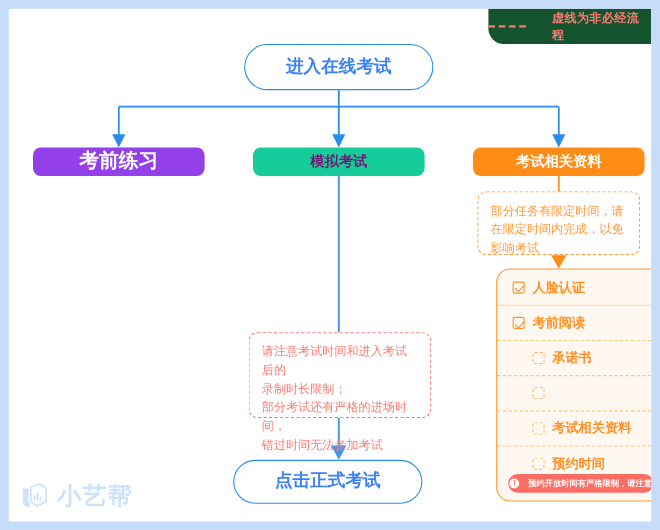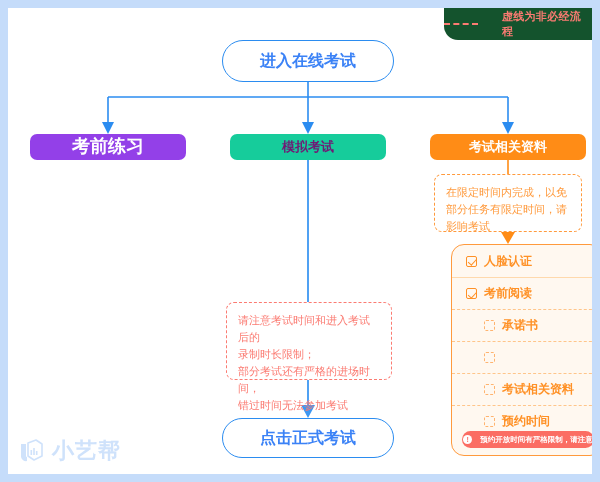--- a/index.html
+++ b/index.html
@@ -54,21 +54,21 @@
     font-size: 16px;
   }
   .node-purple { background: #9340e8; color: #fff; border-radius: 7px; font-size: 18px; }
   .node-green  { background: #16cc9b; color: #701a75; border-radius: 7px; font-size: 13px; }
   .node-orange { background: #ff8c16; color: #fff; border-radius: 7px; font-size: 13px; }
 
   #node-entry  { left: 214px; top: 32px;  width: 172px; height: 42px; }
   #node-prac   { left: 22px;  top: 126px; width: 156px; height: 26px; }
   #node-mock   { left: 222px; top: 126px; width: 156px; height: 26px; }
   #node-tasks  { left: 422px; top: 126px; width: 156px; height: 26px; }
-  #node-formal { left: 214px; top: 410px; width: 172px; height: 40px; }
+  #node-formal { left: 204px; top: 410px; width: 172px; height: 40px; }
 
   
   .wires { position: absolute; left: 0; top: 0; width: 584px; height: 466px; pointer-events: none; }
 
   
   .note {
     position: absolute;
     border-radius: 8px;
     padding: 9px 11px;
     font-size: 11px;
@@ -225,22 +225,22 @@
   </div>
 
   <div class="note note-red" id="note-mock">
     <p>请注意考试时间和进入考试后的</p>
     <p>录制时长限制；</p>
     <p>部分考试还有严格的进场时间，</p>
     <p>错过时间无法参加考试</p>
   </div>
 
   <div class="note note-orange" id="note-tasks">
+    <p>部分任务有限定时间，请</p>
     <p>在限定时间内完成，以免</p>
-    <p>部分任务有限定时间，请</p>
     <p>影响考试</p>
   </div>
 
   <div id="task-panel">
     <div class="task-row">
       <span class="cbox checked"></span>
       <span>人脸认证</span>
     </div>
     <div class="task-row">
       <span class="cbox checked"></span>

